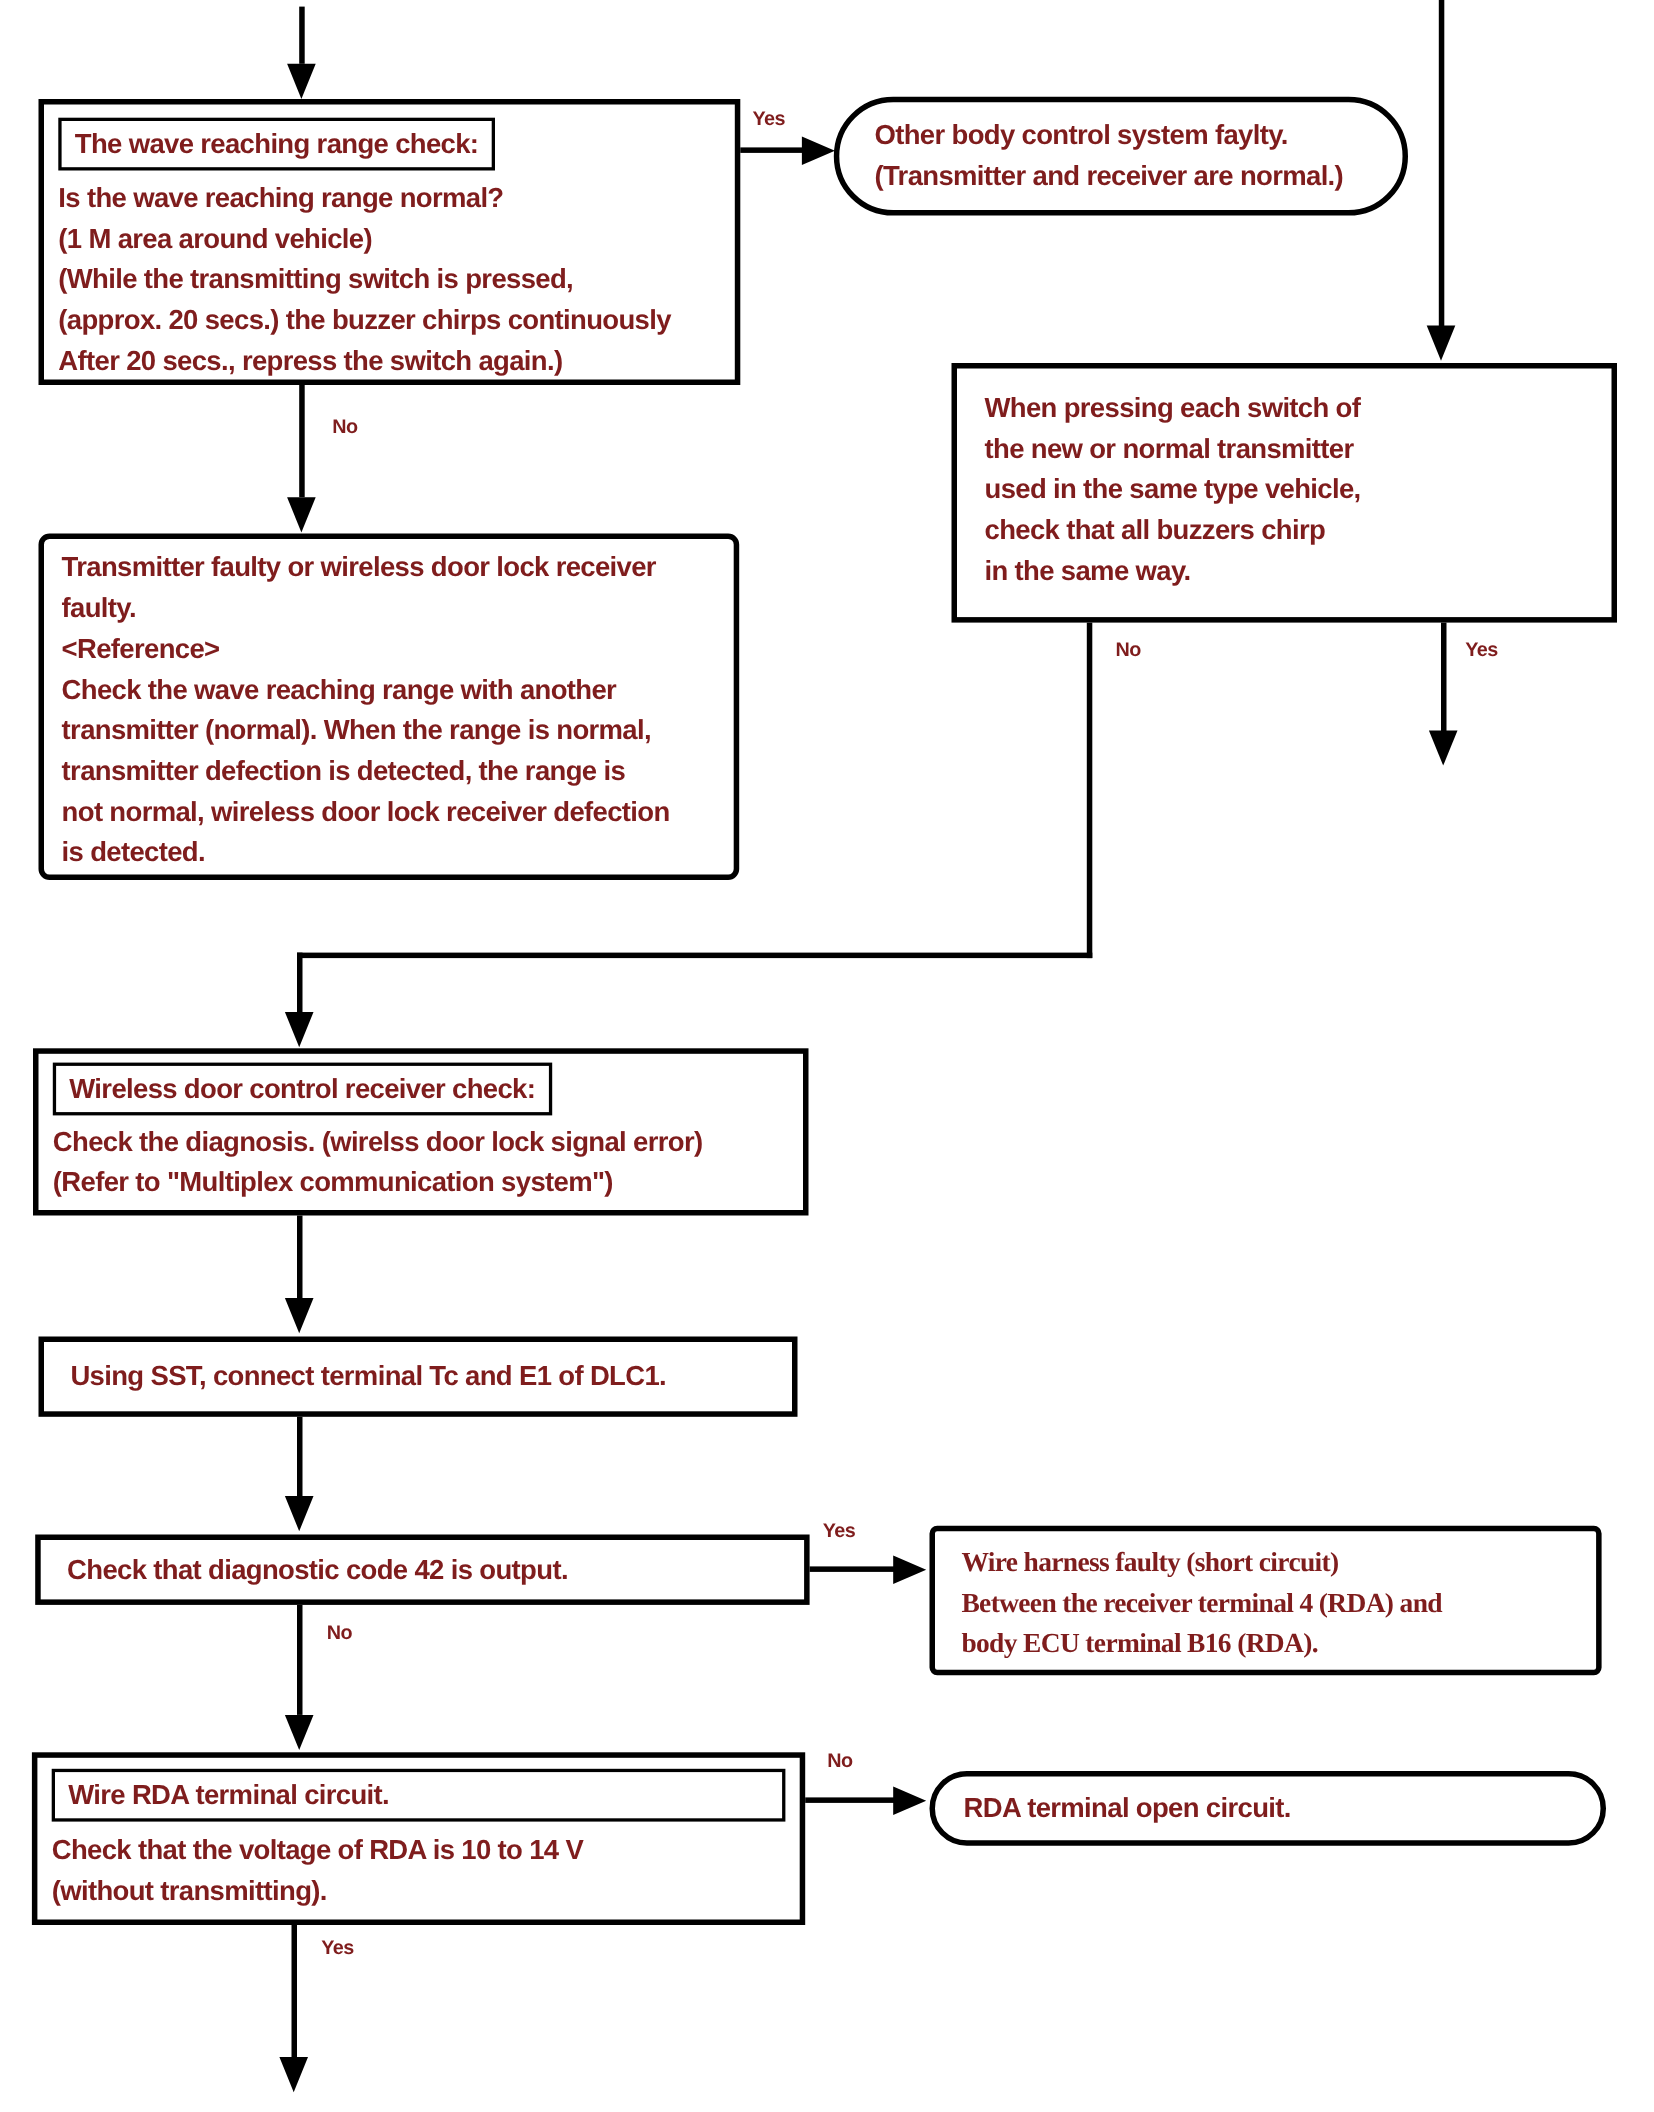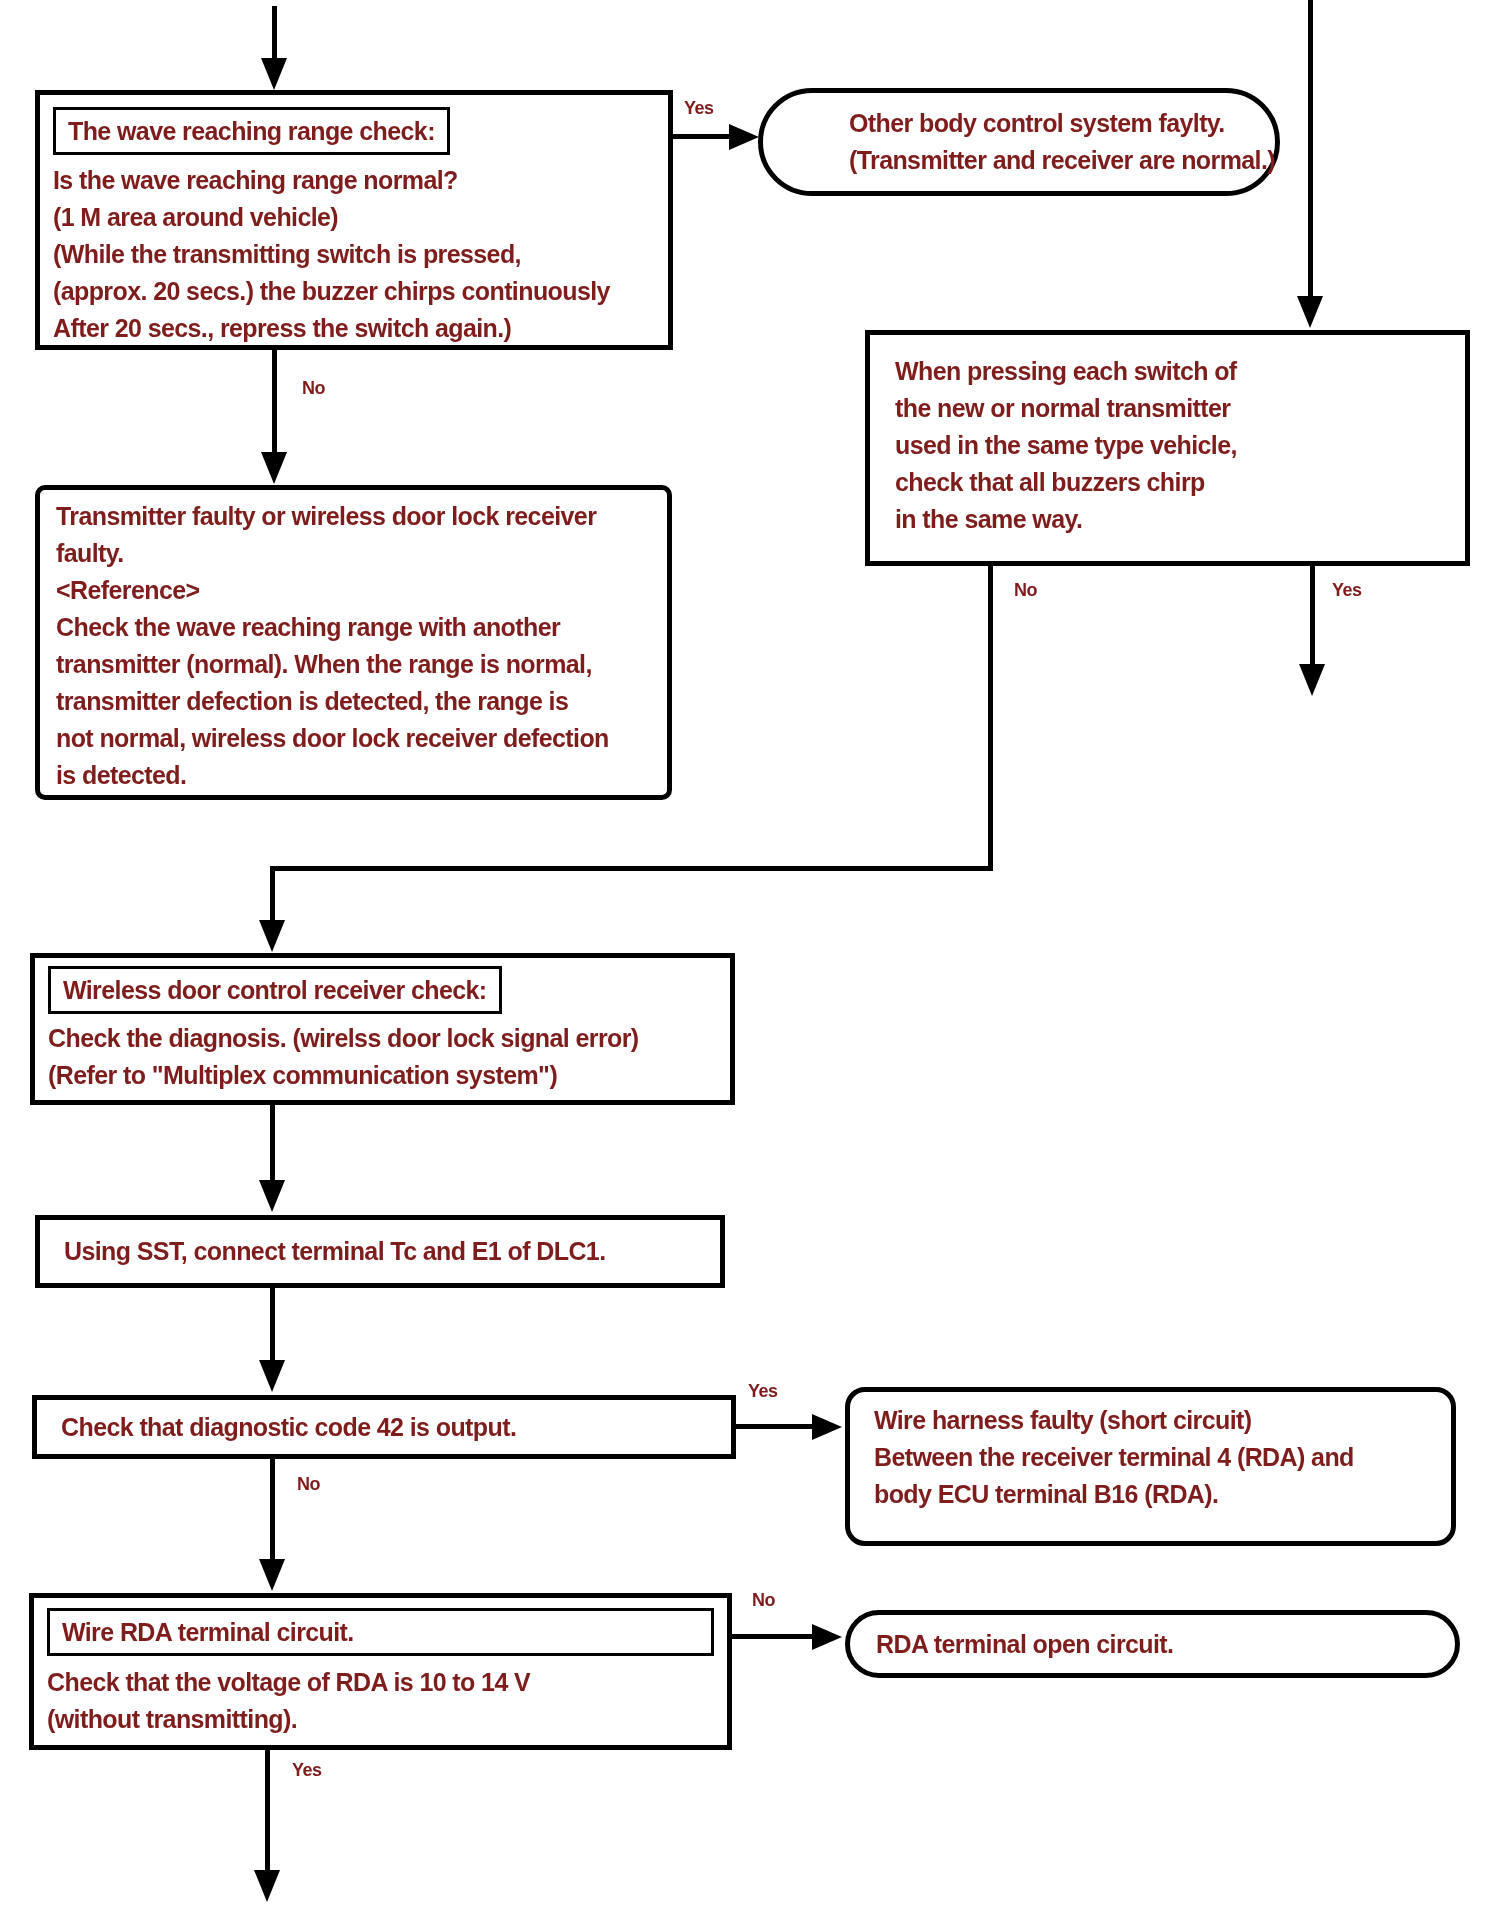--- a/index.html
+++ b/index.html
@@ -47,21 +47,21 @@
 (1 M area around vehicle)
 (While the transmitting switch is pressed,
 (approx. 20 secs.) the buzzer chirps continuously
 After 20 secs., repress the switch again.)</div>
   </div>
 
   <div class="lbl" style="left:684px;top:98px;">Yes</div>
   <div class="hline" style="left:673px;top:134px;width:58px;"></div>
   <div class="ah-right" style="left:729px;top:124px;"></div>
 
-  <div class="node vcenter" style="left:758px;top:88px;width:522px;height:108px;border-radius:54px;padding-left:32px;justify-content:flex-end;">
+  <div class="node vcenter" style="left:758px;top:88px;width:522px;height:108px;border-radius:54px;padding-left:32px;">
     <div class="txt">Other body control system faylty.
 (Transmitter and receiver are normal.)</div>
   </div>
 
   <div class="lbl" style="left:302px;top:378px;">No</div>
   <div class="vline" style="left:272px;top:350px;height:102px;"></div>
   <div class="ah-down" style="left:261px;top:452px;"></div>
 
   <div class="node" style="left:35px;top:485px;width:637px;height:315px;border-radius:10px;padding:8px 16px;">
     <div class="txt">Transmitter faulty or wireless door lock receiver
@@ -113,21 +113,21 @@
   <div class="ah-down" style="left:259px;top:1360px;"></div>
 
   <div class="node vcenter" style="left:32px;top:1395px;width:704px;height:64px;padding-left:24px;">
     <div class="txt">Check that diagnostic code 42 is output.</div>
   </div>
 
   <div class="lbl" style="left:748px;top:1381px;">Yes</div>
   <div class="hline" style="left:736px;top:1424px;width:78px;"></div>
   <div class="ah-right" style="left:812px;top:1414px;"></div>
 
-  <div class="node" style="left:845px;top:1387px;width:611px;height:159px;border-radius:20px;padding:10px 0 0 24px;">
+  <div class="node" style="left:845px;top:1387px;width:611px;height:136px;border-radius:7px;padding:10px 0 0 24px;font-family:Liberation Serif, serif;">
     <div class="txt">Wire harness faulty (short circuit)
 Between the receiver terminal 4 (RDA) and
 body ECU terminal B16 (RDA).</div>
   </div>
 
   <div class="lbl" style="left:297px;top:1474px;">No</div>
   <div class="vline" style="left:270px;top:1459px;height:100px;"></div>
   <div class="ah-down" style="left:259px;top:1559px;"></div>
 
   <div class="node" style="left:29px;top:1593px;width:703px;height:157px;padding:10px 13px;">

